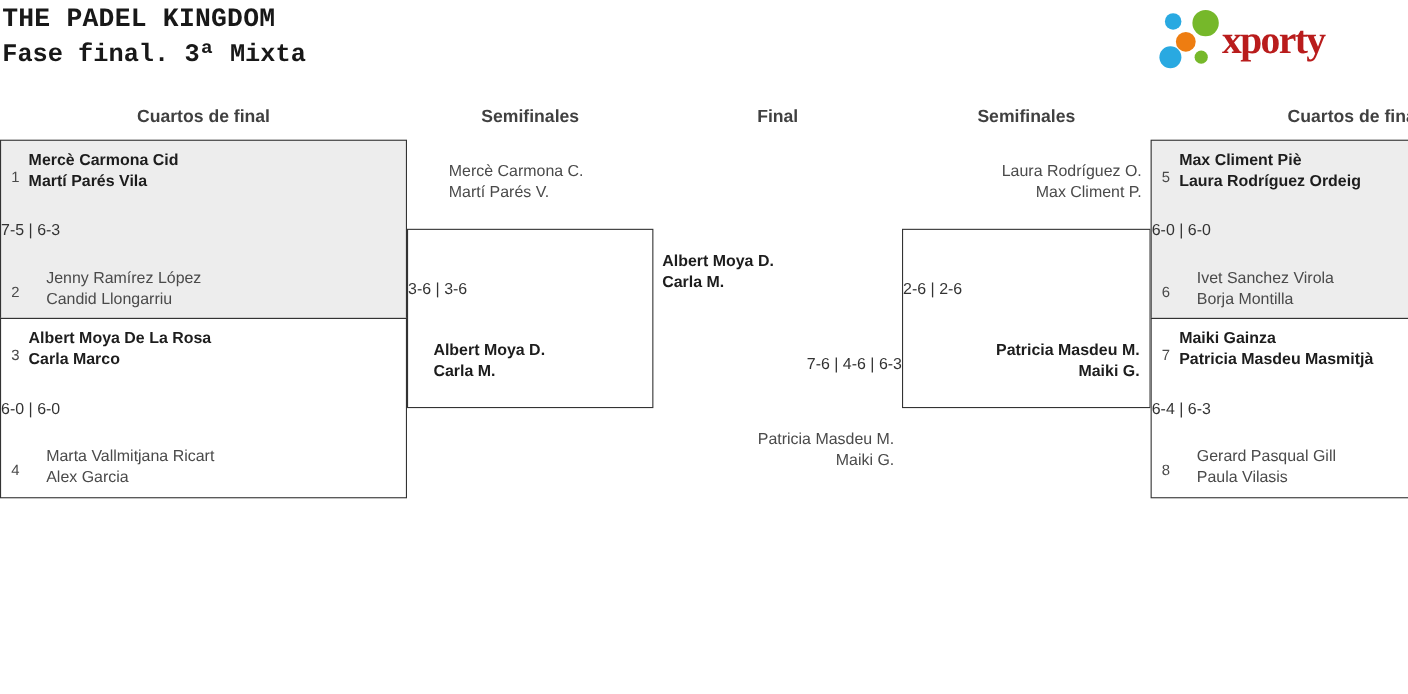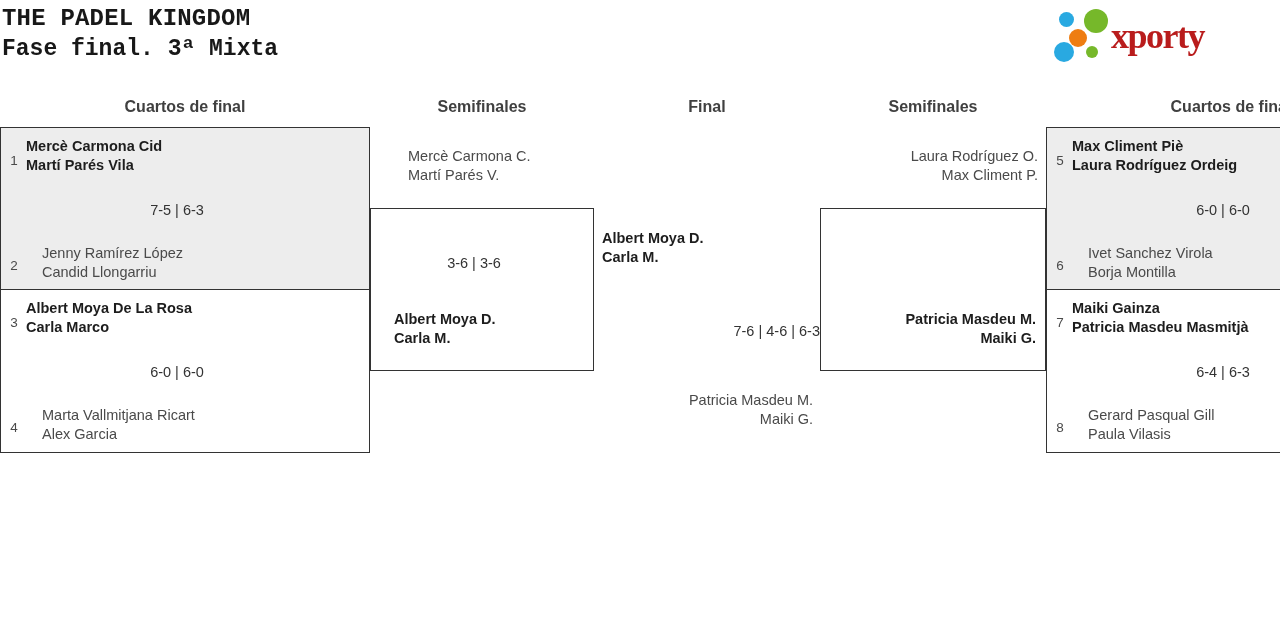--- a/index.html
+++ b/index.html
@@ -58,21 +58,21 @@
   .lose { font-weight: 400; color: #4a4a4a; }
   .seed {
     position: absolute; left: 5px; width: 16px; text-align: center;
     font-size: 13.5px; color: #4a4a4a;
   }
   .seed.t { top: 25px; }
   .seed.b { top: 130px; }
   .team { position: absolute; }
   .team.top { left: 25px; top: 9px; }
   .team.bot { left: 25px; top: 116px; margin-left: 16px; }
-  .score { position: absolute; left: 0; right: 16px; top: 73px; text-align: center; color: #333333; }
+  .score { position: absolute; left: 0; right: 16px; top: 73px; color: #333333; }
   .match-box.semi .score { top: 33px; margin-top: 12px; }
   #sfL .team.bot { left: 7px; top: 101px; }
   #sfR .team.bot { left: auto; right: 9px; top: 101px; text-align: right; }
   
   .team-float { position: absolute; }
   #sfL-top   { left: 377px; top: 147px; margin-left: 31px; }
   #sfR-top   { left: 820px; top: 147px; width: 218px; text-align: right; }
   #final-top { left: 602px; top: 229px; }
   #final-score { left: 594px; top: 322px; width: 226px; text-align: right;
                  font-size: 14.5px; line-height: 19px; color: #333333; }
@@ -151,20 +151,21 @@
   <div class="team-float lose" id="final-bot">
     <div>Patricia Masdeu M.</div>
     <div>Maiki G.</div>
   </div>
 
   <div class="team-float lose" id="sfR-top">
     <div>Laura Rodríguez O.</div>
     <div>Max Climent P.</div>
   </div>
   <div id="sfR" class="match-box semi">
+    <div class="score">2-6 | 2-6</div>
     <div class="team bot win">
       <div>Patricia Masdeu M.</div>
       <div>Maiki G.</div>
     </div>
   </div>
 
   <div id="q5" class="match-box grey">
     <div class="seed t">5</div>
     <div class="team top win">
       <div>Max Climent Piè</div>

